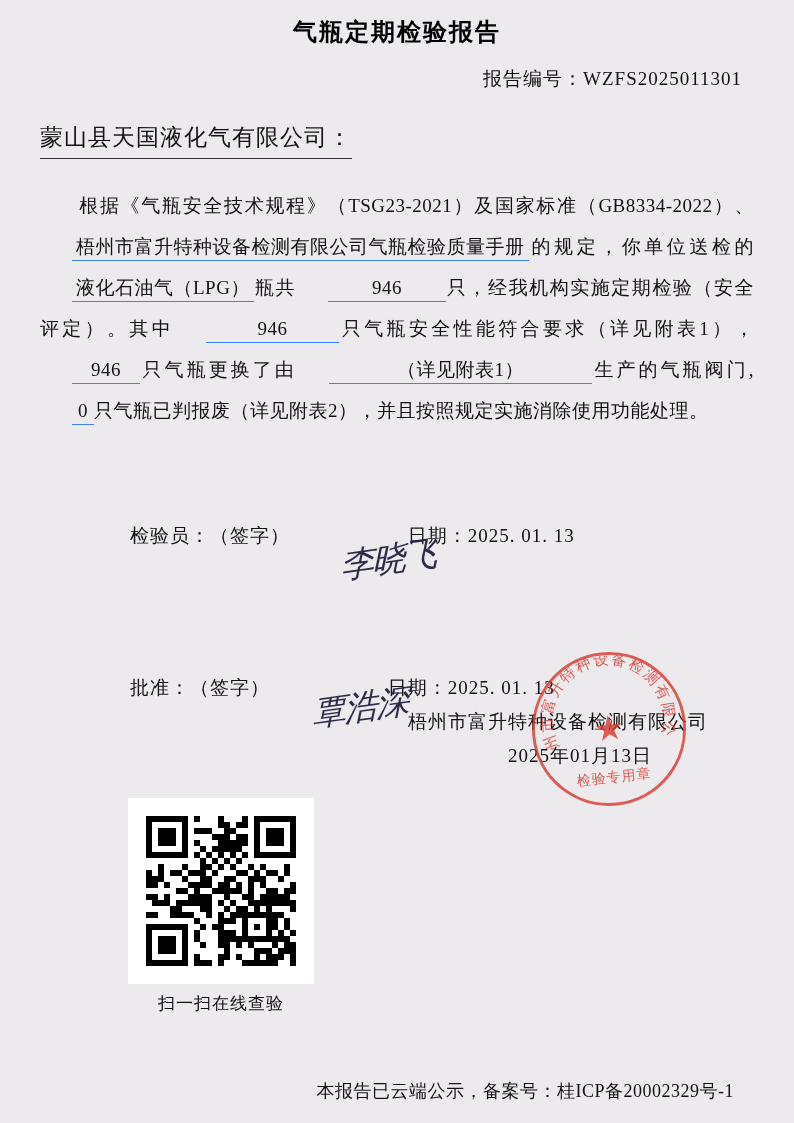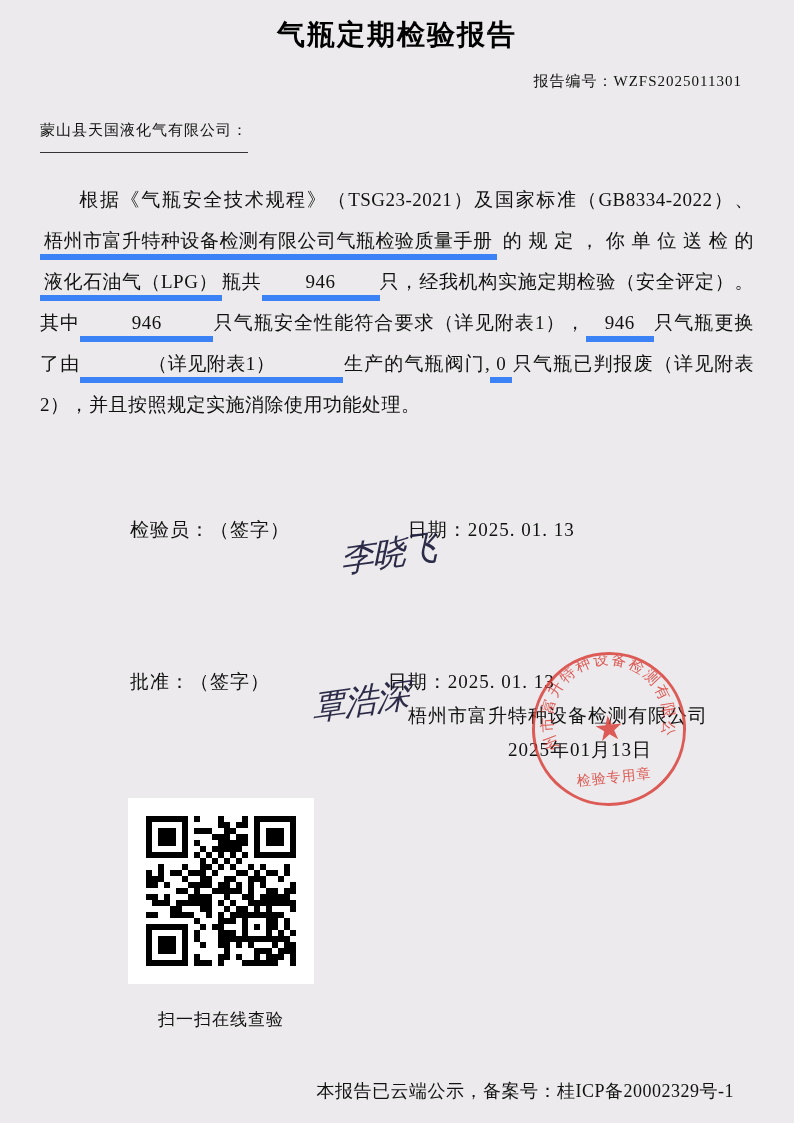--- a/index.html
+++ b/index.html
@@ -19,60 +19,61 @@
     position: relative;
     width: 794px;
     height: 1123px;
     box-sizing: border-box;
     padding: 0 40px;
   }
   .title {
     text-align: center;
     font-family: Liberation Mono, monospace;
     font-weight: bold;
-    font-size: 28px;
+    font-size: 24px;
     letter-spacing: 2px;
     padding-top: 16px;
     color: #000;
   }
   .report-no {
     text-align: right;
-    font-size: 15px;
+    font-size: 19px;
     margin-top: 18px;
     padding-right: 12px;
     letter-spacing: 1px;
   }
   .addressee {
     margin-top: 30px;
-    font-size: 15px;
+    font-size: 23px;
     display: inline-block;
     border-bottom: 1px solid #333;
-    padding-bottom: 12px;
+    padding-bottom: 5px;
     letter-spacing: 1px;
   }
   .body-text {
     margin-top: 26px;
     font-size: 19px;
     line-height: 41px;
     letter-spacing: 0.5px;
     text-align: justify;
   }
   .body-text p {
     margin: 0;
   }
   .indent {
     display: inline-block;
     width: 38px;
   }
   .fill {
     display: inline-block;
-    border-bottom: 6px solid #3b82f6;
+    border-bottom: 1px solid #3b82f6;
     text-align: center;
     padding: 0 4px;
     line-height: 26px;
+    margin-left: 32px;
   }
   .fill.w-company { min-width: 300px; }
   .fill.w-gas { min-width: 160px; }
   .fill.w-count { min-width: 110px; }
   .fill.w-count2 { min-width: 125px; }
   .fill.w-count3 { min-width: 60px; }
   .fill.w-valve { min-width: 255px; text-align: center; }
   .fill.w-scrap { min-width: 14px; }
 
   .sign-block {
@@ -185,21 +186,21 @@
     justify-content: center;
   }
   .qr-grid {
     display: grid;
     grid-template-columns: repeat(25, 6px);
     grid-template-rows: repeat(25, 6px);
   }
   .qr-grid i { display: block; }
   .qr-grid i.on { background: #000; }
   .qr-caption {
-    margin-top: 24px;
+    margin-top: 8px;
     font-size: 17px;
     letter-spacing: 1px;
   }
 
   .footer {
     position: absolute;
     left: 0;
     right: 12px;
     bottom: 20px;
     text-align: right;

